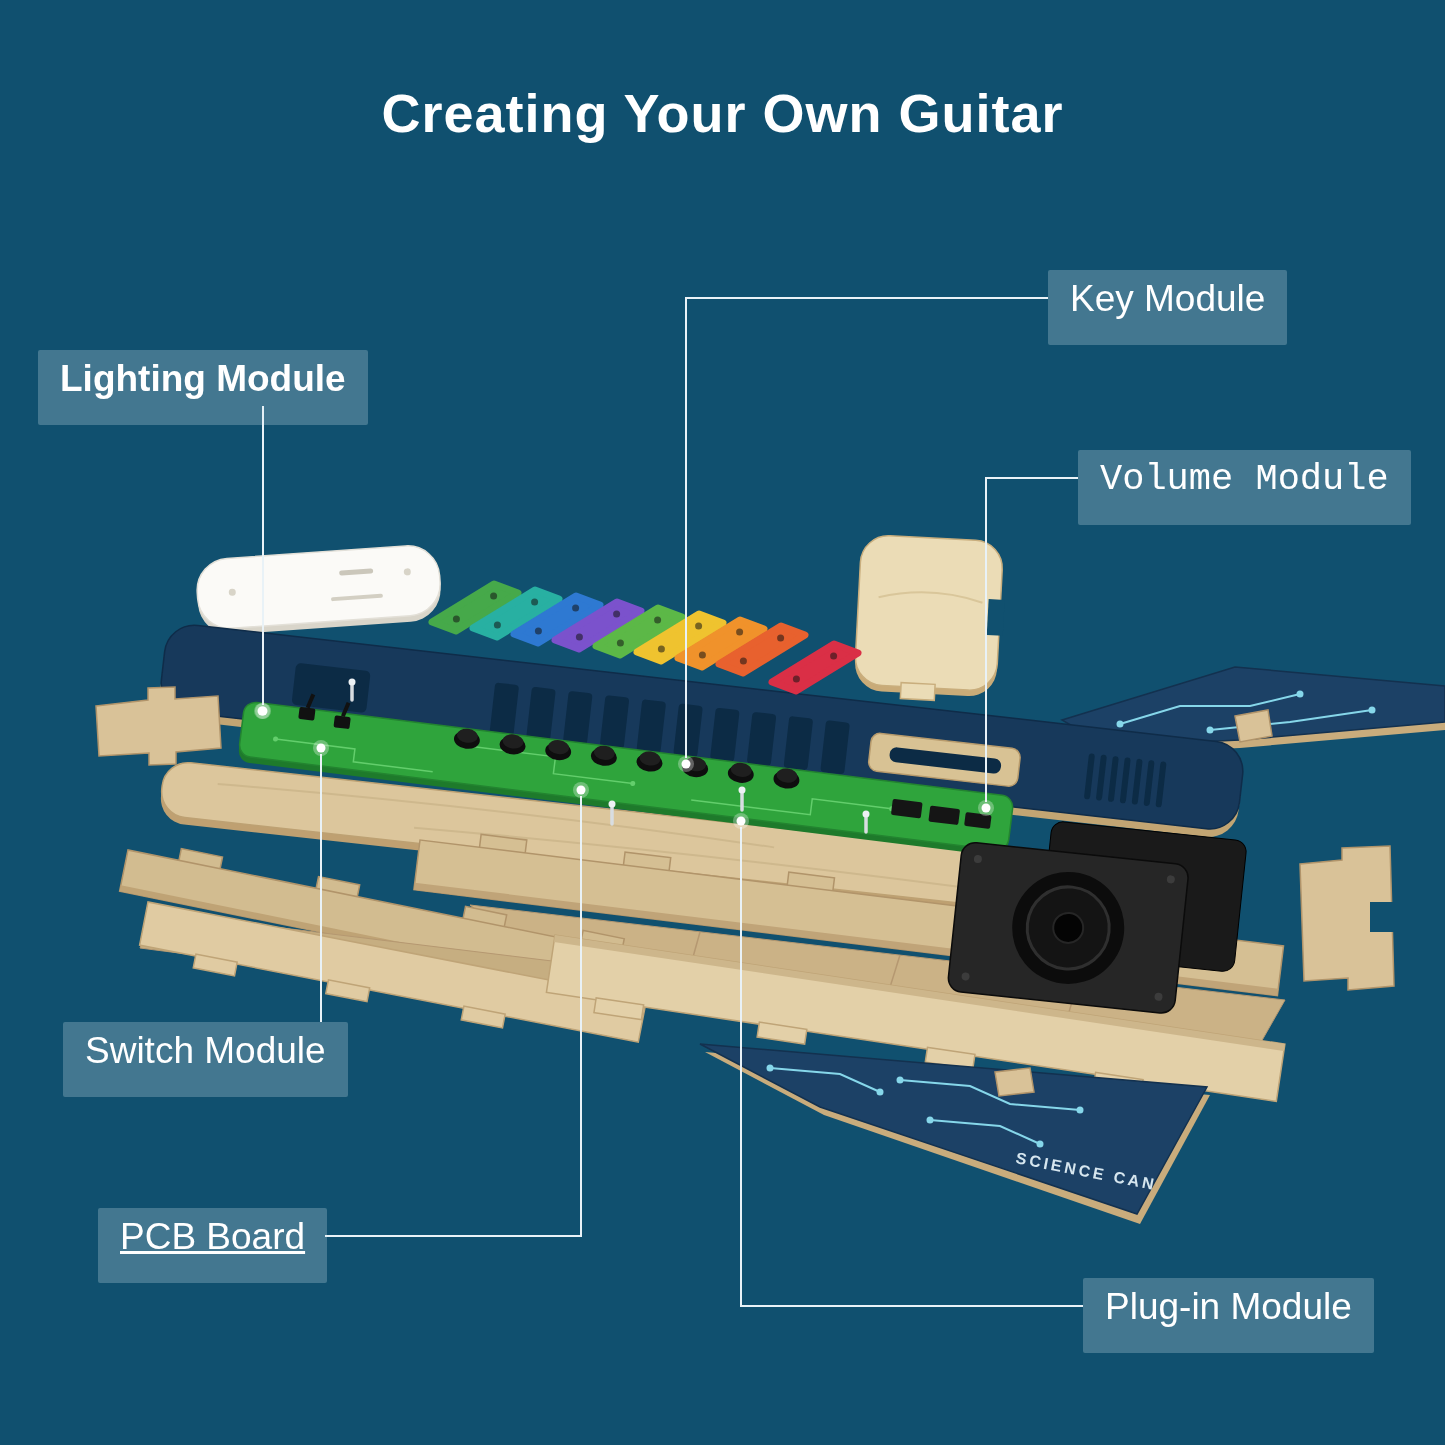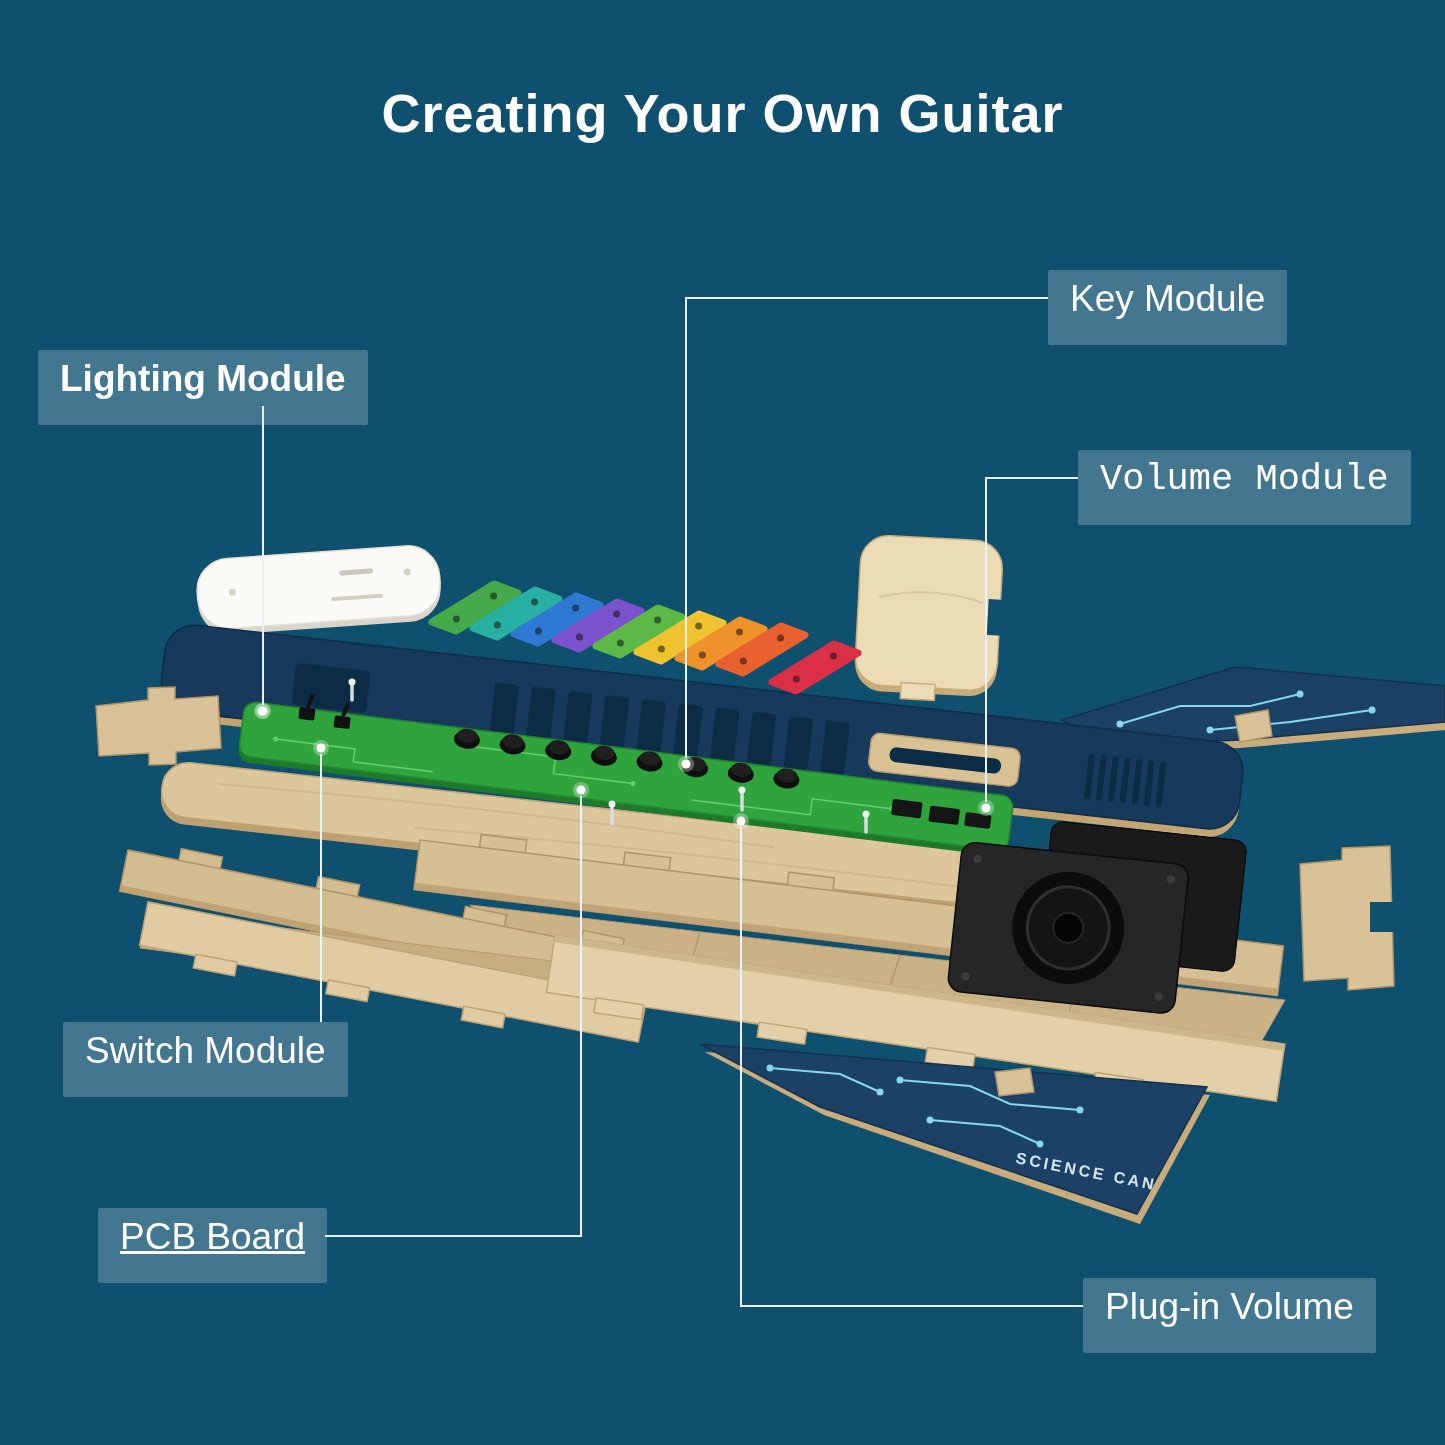--- a/index.html
+++ b/index.html
@@ -297,15 +297,15 @@
       <circle cx="741" cy="821" r="8" fill="rgba(255,255,255,0.3)"></circle>
         <circle cx="741" cy="821" r="4.5" fill="#FFFFFF"></circle>
     </g>
   </svg>
 
   <div class="callout" style="left:1048px; top:270px;">Key Module</div>
   <div class="callout" style="left:38px; top:350px;font-weight:bold;">Lighting Module</div>
   <div class="callout" style="left:1078px; top:450px;font-family:Liberation Mono, monospace;">Volume Module</div>
   <div class="callout" style="left:40px; top:1022px;margin-left:23px;">Switch Module</div>
   <div class="callout" style="left:98px; top:1208px;text-decoration:underline;">PCB Board</div>
-  <div class="callout" style="left:1083px; top:1278px;">Plug-in Volume</div>
+  <div class="callout" style="left:1083px; top:1278px;">Plug-in Module</div>
 
 </div>
 
 </body></html>

